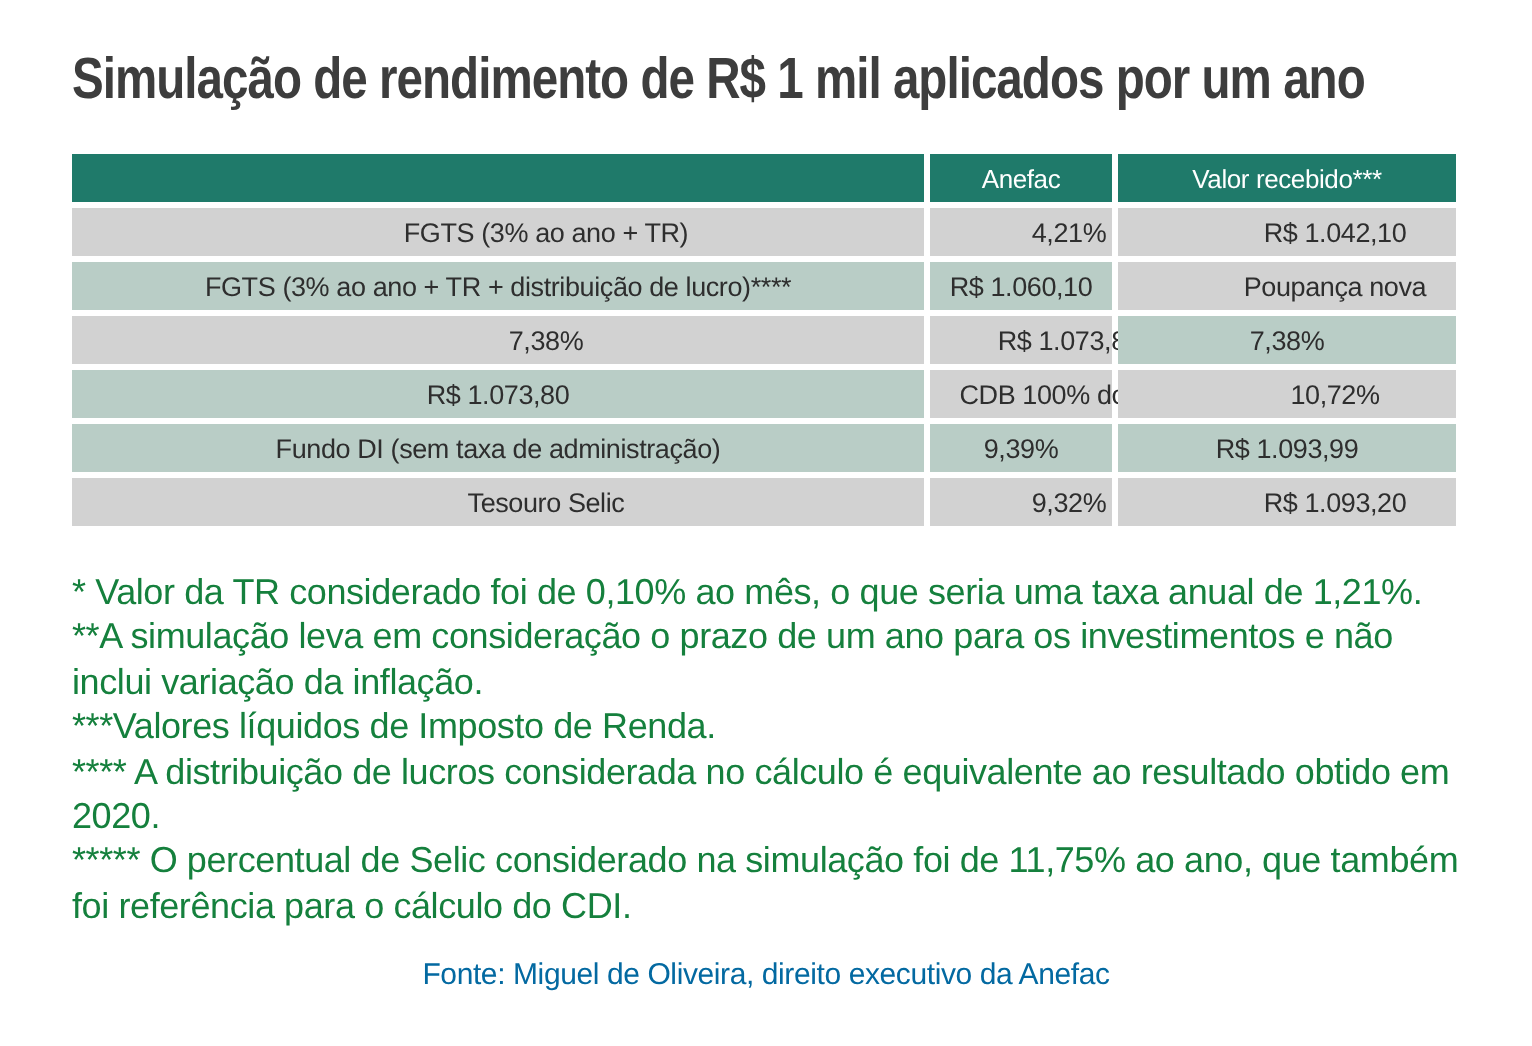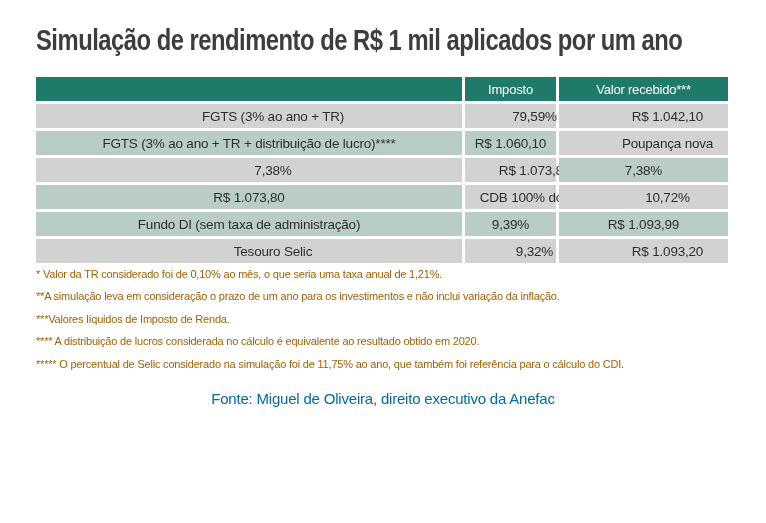--- a/index.html
+++ b/index.html
@@ -47,24 +47,25 @@
     white-space: nowrap;
   }
   .cell.head {
     background: #1f7a6a;
     color: #ffffff;
     font-size: 13px;
   }
   .cell.gray  { background: #d2d2d2; padding-left: 48px; }
   .cell.green { background: #b9cdc6; }
   .footnotes {
+    margin-top: 22px;
     width: 700px;
-    font-size: 11px;
+    font-size: 18px;
     line-height: 22.4px;
-    color: #a16207;
+    color: #15803d;
     letter-spacing: -0.2px;
   }
   .footnotes p { margin: 0; }
   .source {
     margin: 13px 0 0 0;
     font-size: 15px;
     line-height: 22px;
     color: #0369a1;
     letter-spacing: -0.2px;
     text-align: center;
@@ -72,25 +73,25 @@
 </style>
 </head>
 <body>
 
 <div class="page">
 
   <h1 class="title">Simulação de rendimento de R$ 1 mil aplicados por um ano</h1>
 
   <div class="grid-table">
     <div class="cell head"></div>
-    <div class="cell head">Imposto</div>
+    <div class="cell head">Anefac</div>
     <div class="cell head">Valor recebido***</div>
 
   <div class="cell gray">FGTS (3% ao ano + TR)</div>
-      <div class="cell gray">79,59%</div>
+      <div class="cell gray">4,21%</div>
       <div class="cell gray">R$ 1.042,10</div>
       <div class="cell green">FGTS (3% ao ano + TR + distribuição de lucro)****</div>
       <div class="cell green">R$ 1.060,10</div>
       <div class="cell gray">Poupança nova</div>
       <div class="cell gray">7,38%</div>
       <div class="cell gray">R$ 1.073,80</div>
       <div class="cell green">7,38%</div>
       <div class="cell green">R$ 1.073,80</div>
       <div class="cell gray">CDB 100% do CDI</div>
       <div class="cell gray">10,72%</div>

